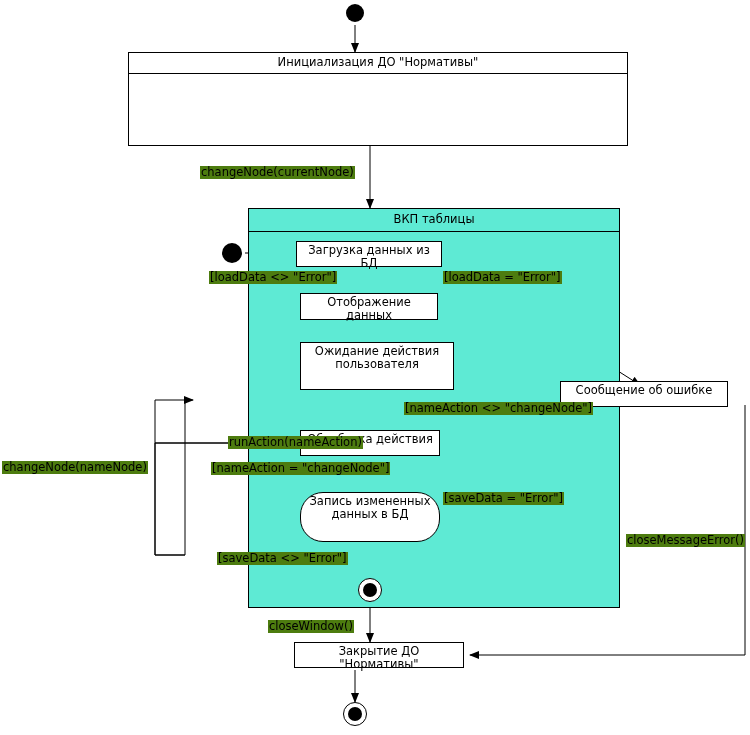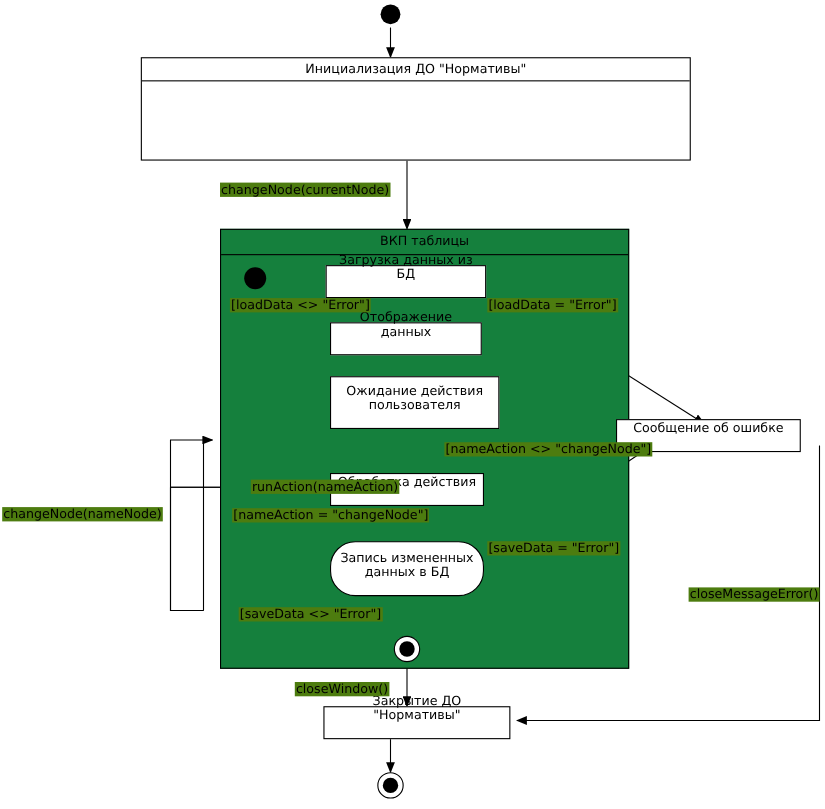--- a/index.html
+++ b/index.html
@@ -28,23 +28,23 @@
     position: absolute;
     box-sizing: border-box;
     background: #ffffff;
     border: 1px solid #000000;
     font-size: 11.5px;
     color: #000000;
     text-align: center;
   }
   .state-simple {
     display: flex;
-    align-items: flex-end;
+    align-items: flex-start;
     justify-content: center;
-    padding: 14px 6px;
+    padding: 2px 6px;
     line-height: 1.15;
   }
   .state-compose {
     padding: 0;
   }
   .state-title {
     text-align: center;
     padding: 3px 4px 3px 4px;
     font-size: 11.5px;
     line-height: 1.2;
@@ -57,22 +57,23 @@
   }
   .state-body {
     padding: 3px 6px 4px 6px;
     text-align: center;
     font-size: 11.5px;
     line-height: 1.32;
   }
   .region {
     position: absolute;
     box-sizing: border-box;
-    background: #15803d;
+    background: #5eead4;
     border: 1px solid #000000;
+    margin-left: 48px;
   }
   .region .state-title {
     padding: 4px 4px 4px 4px;
   }
   .initial-dot {
     position: absolute;
     border-radius: 50%;
     background: #000000;
   }
   .final-outer {

